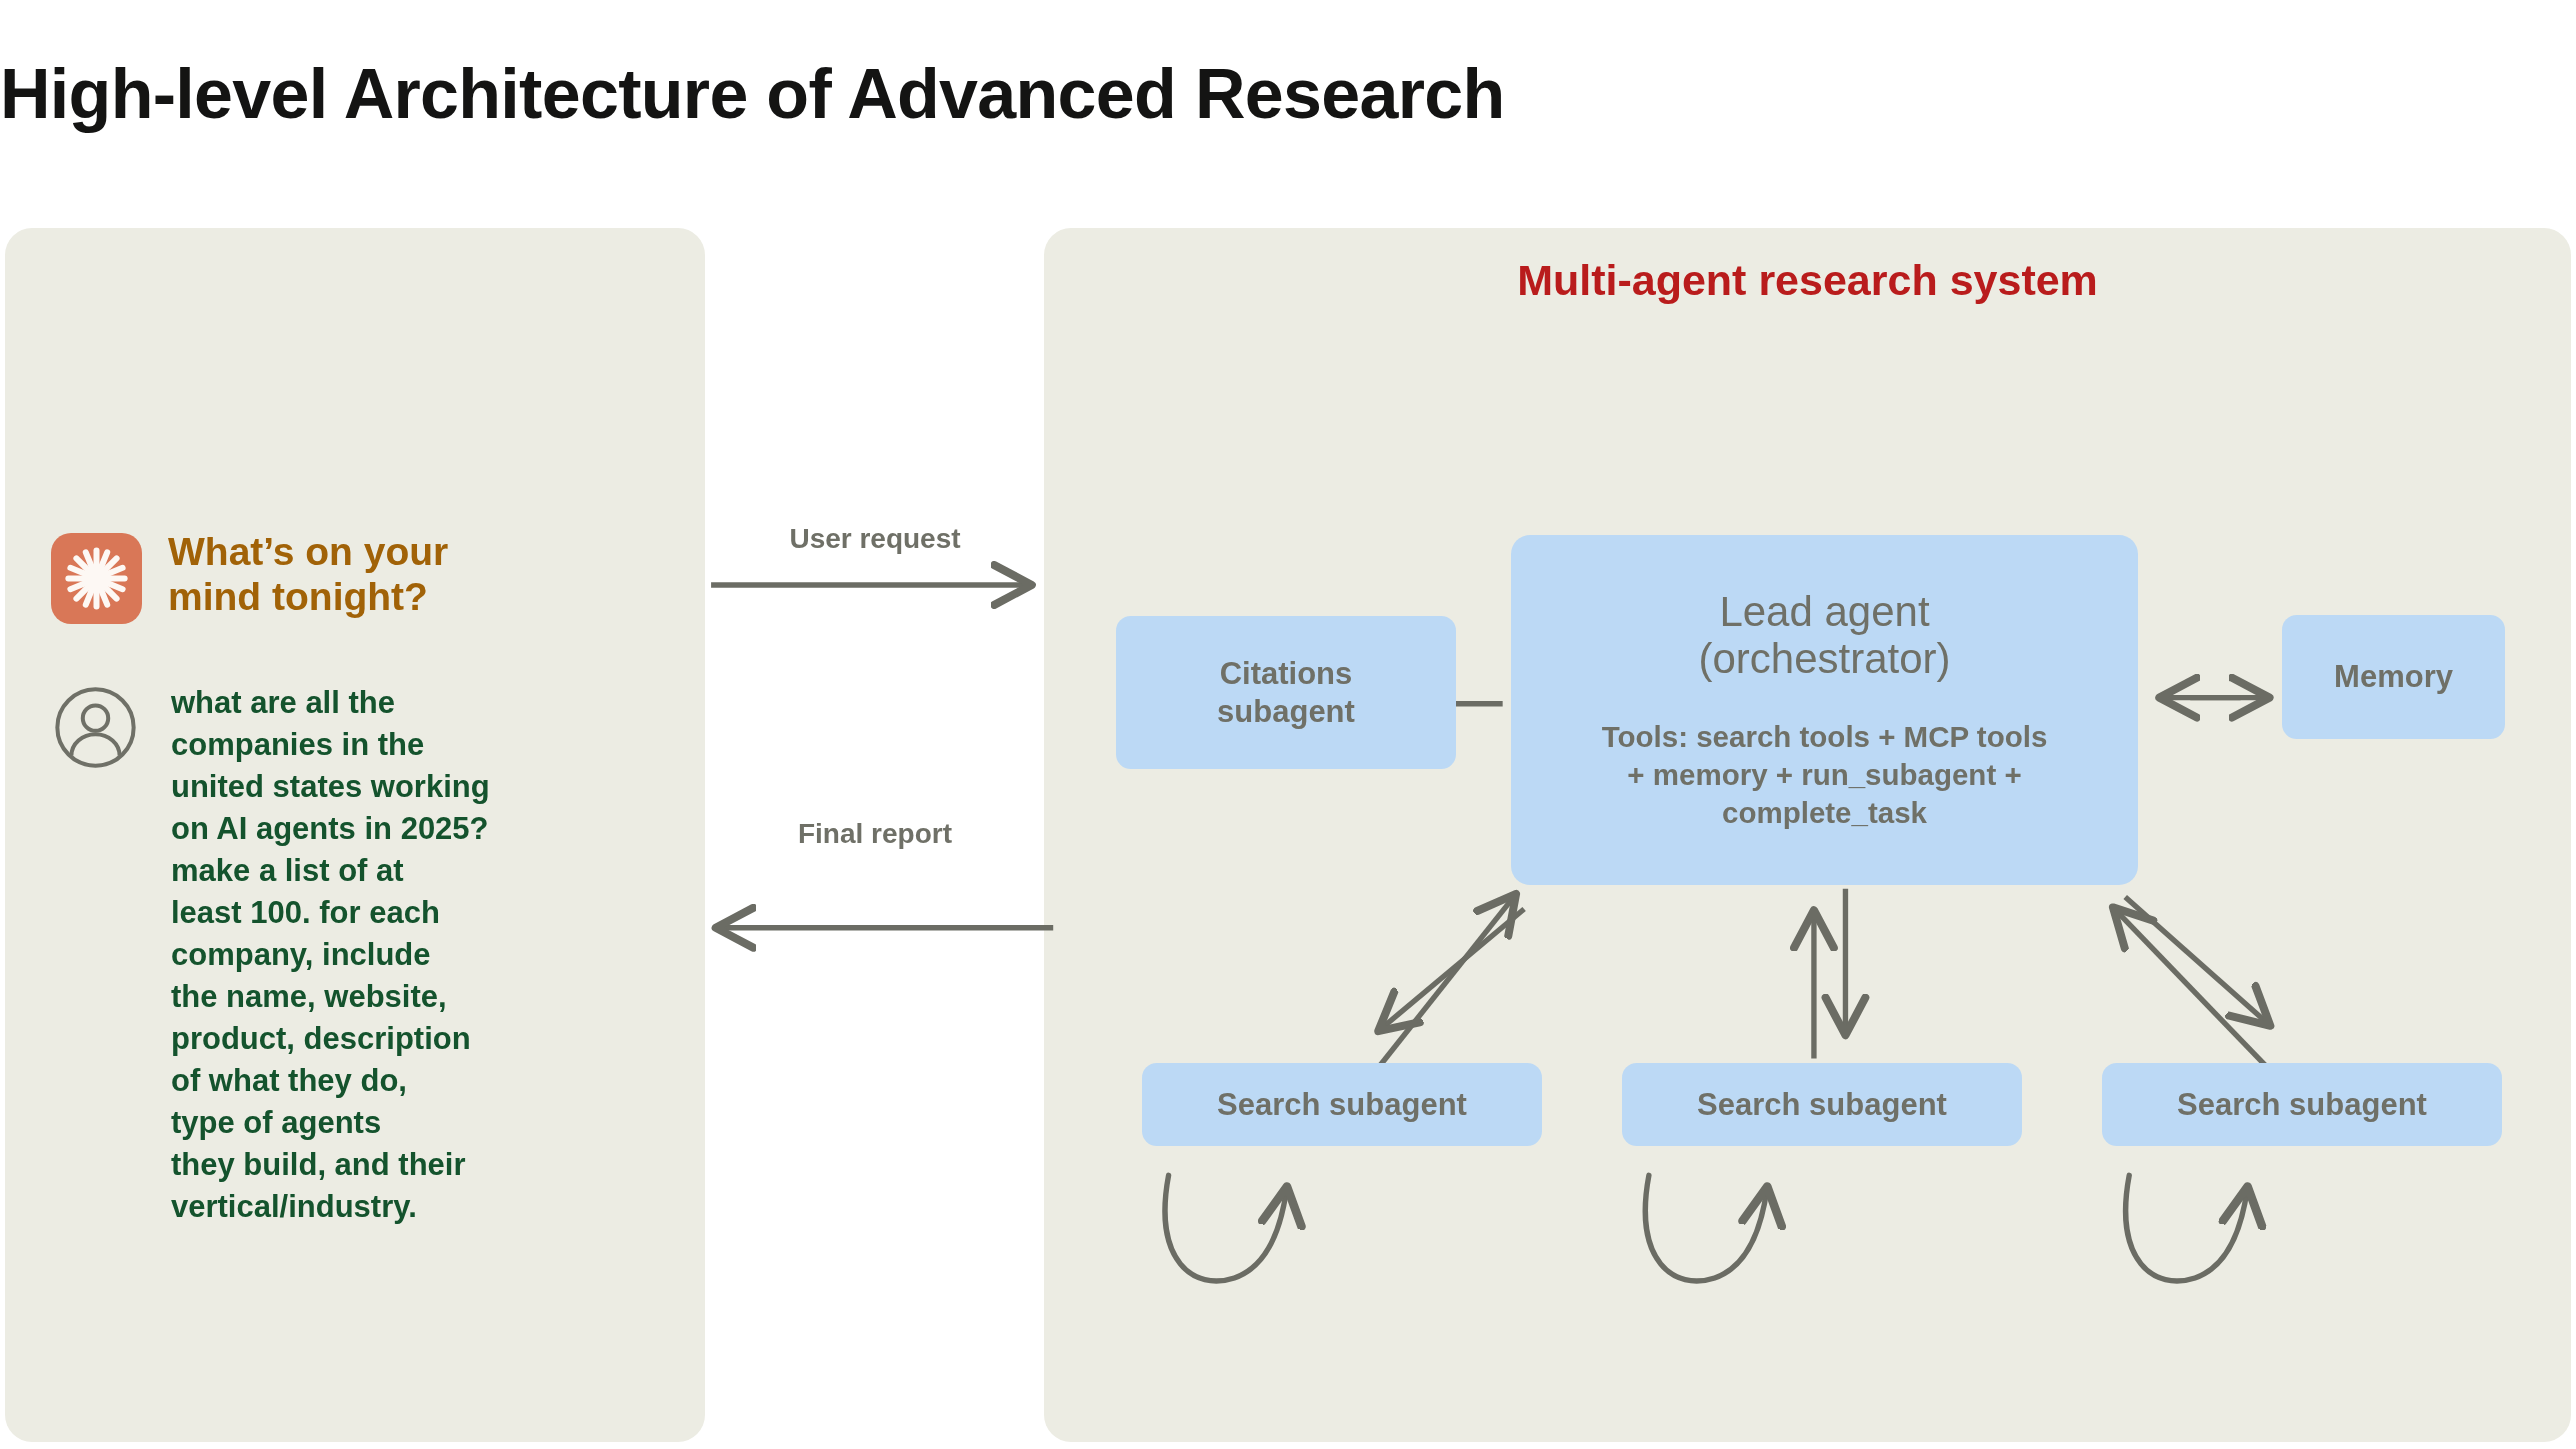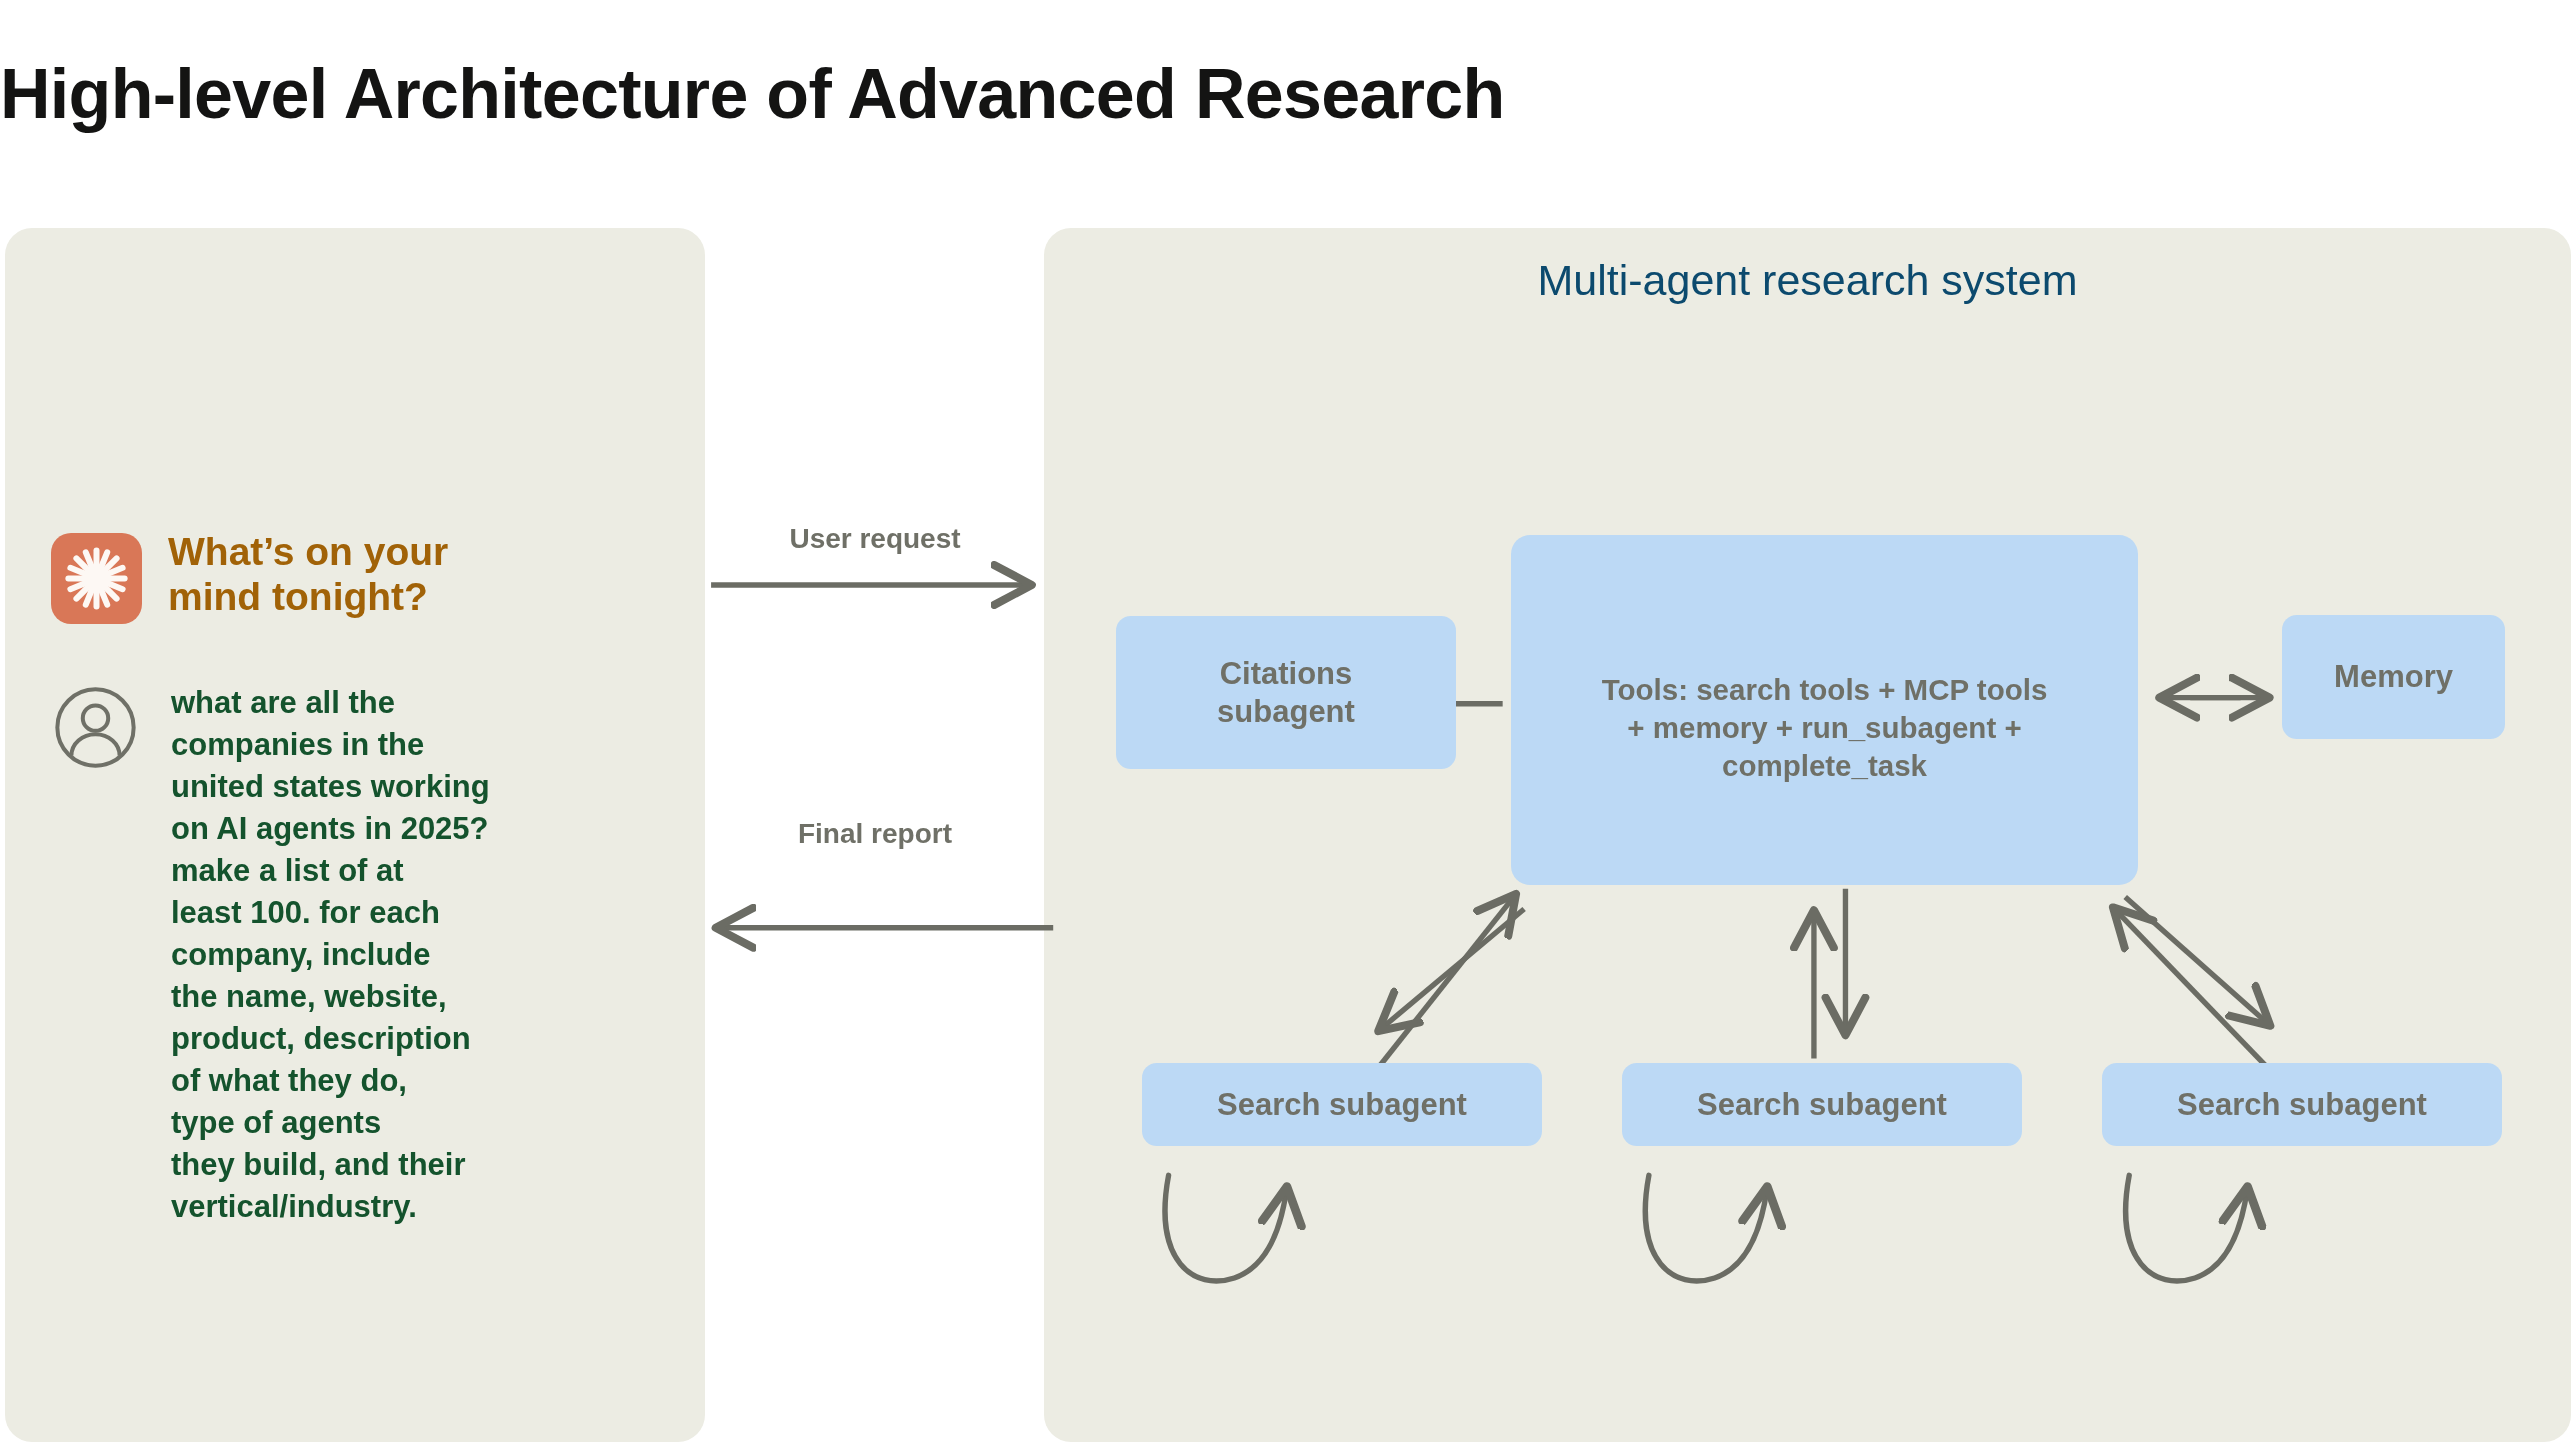--- a/index.html
+++ b/index.html
@@ -47,22 +47,22 @@
     top: 228px;
     width: 1527px;
     height: 1214px;
   }
   .panel-title {
     position: absolute;
     left: 0;
     width: 100%;
     text-align: center;
     font-size: 43px;
-    font-weight: 400;
-    color: #0c4a6e;
+    font-weight: 700;
+    color: #b91c1c;
     white-space: nowrap;
   }
   #chat-panel-title { top: 255px; }
   #system-panel-title { top: 256px; }
 
   
   #claude-logo {
     position: absolute;
     left: 51px;
     top: 533px;
@@ -293,20 +293,22 @@
     <path d="M3174,1752 C3150,1880 3212,1925 3272,1905 C3322,1888 3342,1830 3350,1772" fill="none" stroke="#6b6c64" stroke-width="8" stroke-linecap="round" marker-end="url(#ah2)"></path>
   </g>
 </svg>
 
 <div class="abox" id="box-citations">
   <span>Citations
 subagent</span>
 </div>
 
 <div class="abox" id="box-lead">
+  <span class="lead-title">Lead agent
+(orchestrator)</span>
   <span class="lead-tools">Tools: search tools + MCP tools
 + memory + run_subagent +
 complete_task</span>
 </div>
 
 <div class="abox" id="box-memory">
   <span>Memory</span>
 </div>
 
 <div class="abox box-search" id="box-search-1">

